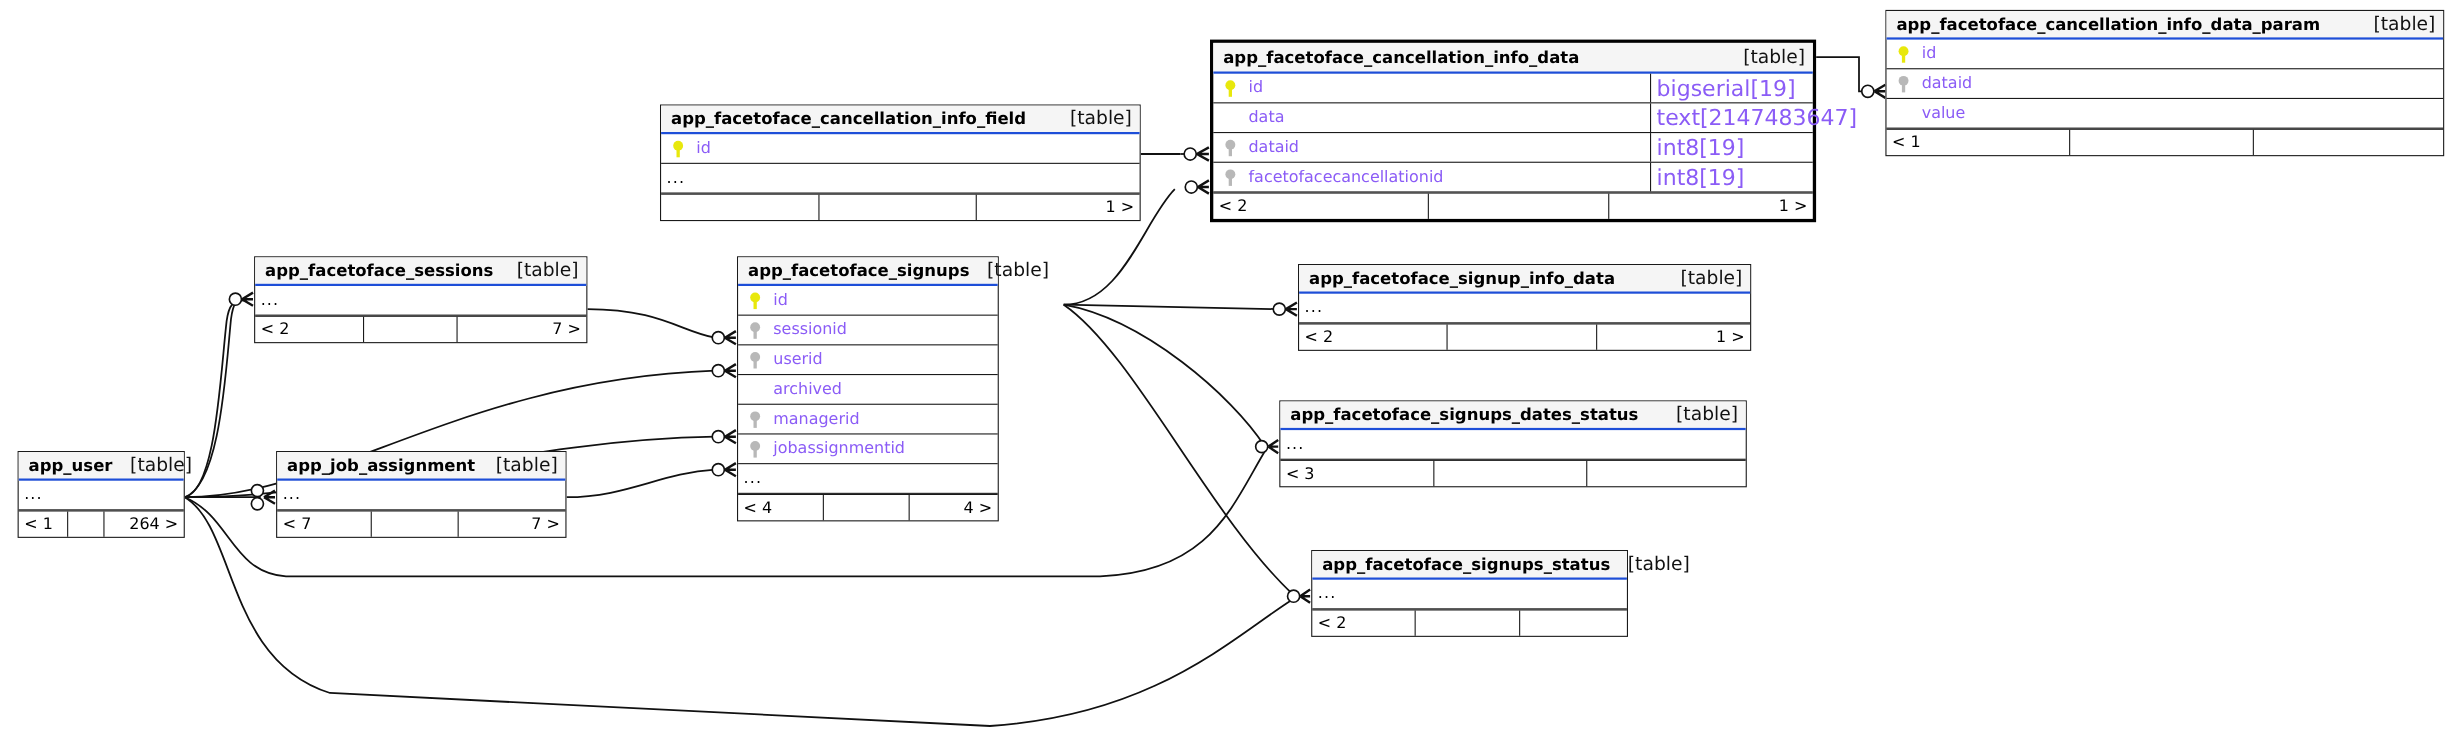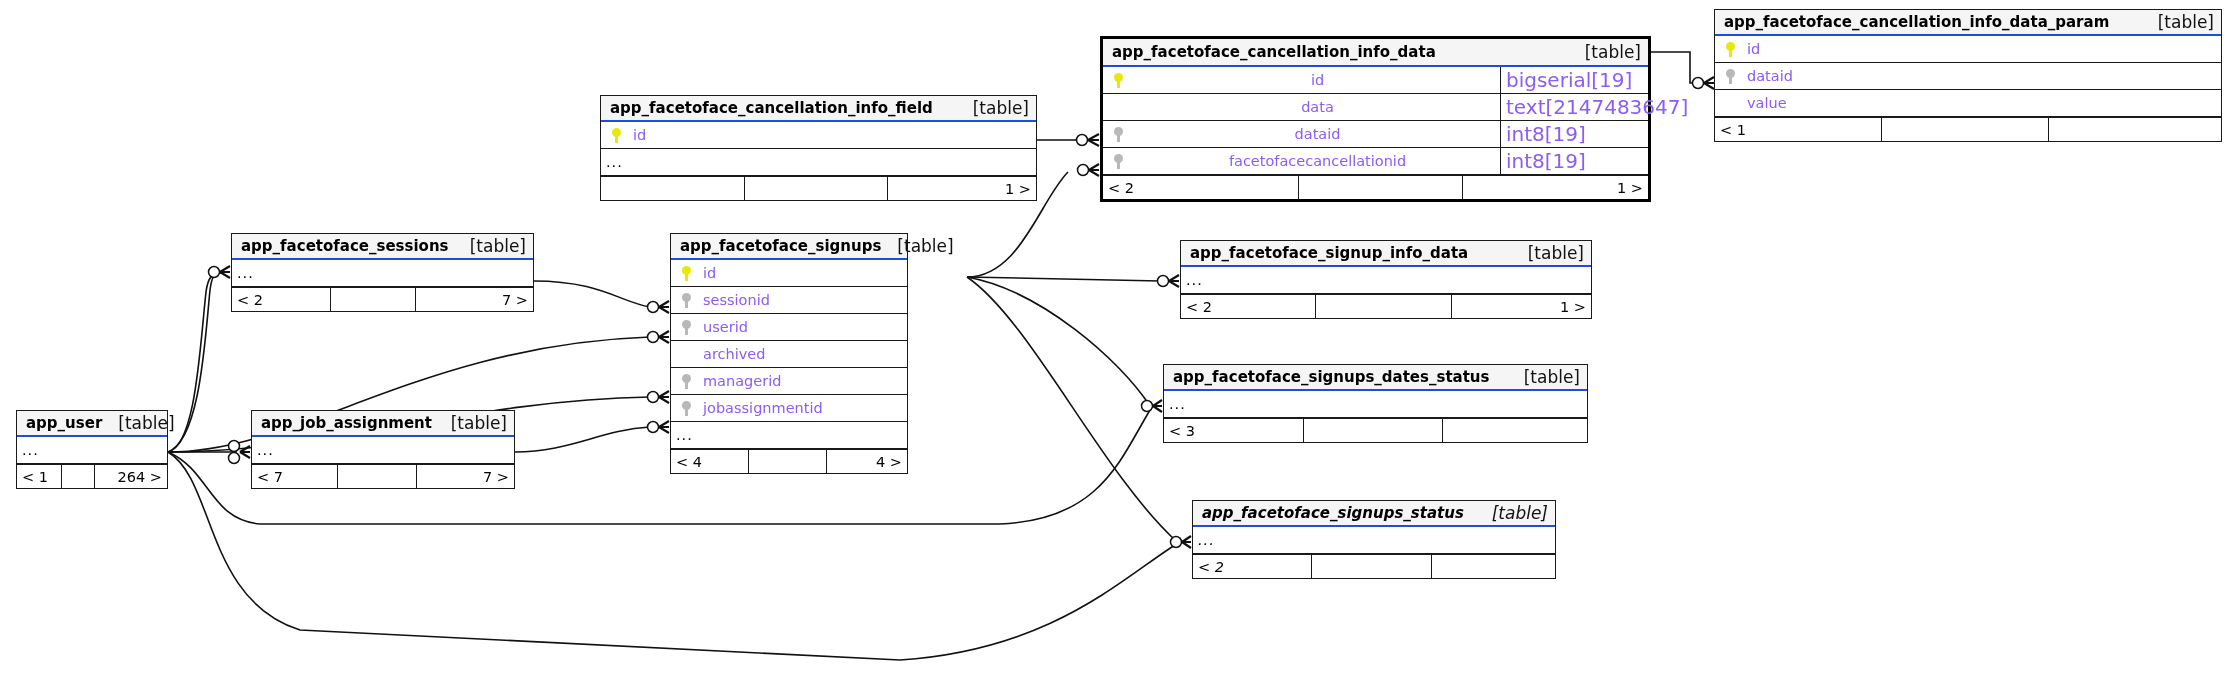--- a/index.html
+++ b/index.html
@@ -30,21 +30,20 @@
   }
   .table-box {
     position: absolute;
     background: #ffffff;
     border: 1px solid #1a1a1a;
     box-sizing: border-box;
     z-index: 5;
   }
   .table-box.emphasis {
     border: 3px solid #000000;
-    text-align: center;
   }
   .tbl-header {
     background: #f5f5f5;
     border-bottom: 2px solid #1d4ed8;
     height: 26px;
     display: flex;
     align-items: center;
     justify-content: space-between;
     padding: 0 7px 0 9px;
     box-sizing: border-box;
@@ -386,21 +385,21 @@
         <span>app_facetoface_signups_dates_status</span>
         <span class="tag">[table]</span>
       </div>
       <div class="row ellipsis">...</div>
       <div class="footer">
         <div class="fcell left" style="width: 33%;">&lt; 3</div>
         <div class="fcell left" style="width: 33%;"></div>
         <div class="fcell right" style="width: 34%;"></div>
       </div>
     </div>
-    <div class="table-box" style="left: 1192px; top: 500px; width: 364px; font-style: italic;">
+    <div class="table-box" style="left: 1192px; top: 500px; width: 288px;">
       <div class="tbl-header" style="height: 26px;">
         <span>app_facetoface_signups_status</span>
         <span class="tag">[table]</span>
       </div>
       <div class="row ellipsis">...</div>
       <div class="footer">
         <div class="fcell left" style="width: 33%;">&lt; 2</div>
         <div class="fcell left" style="width: 33%;"></div>
         <div class="fcell right" style="width: 34%;"></div>
       </div>

